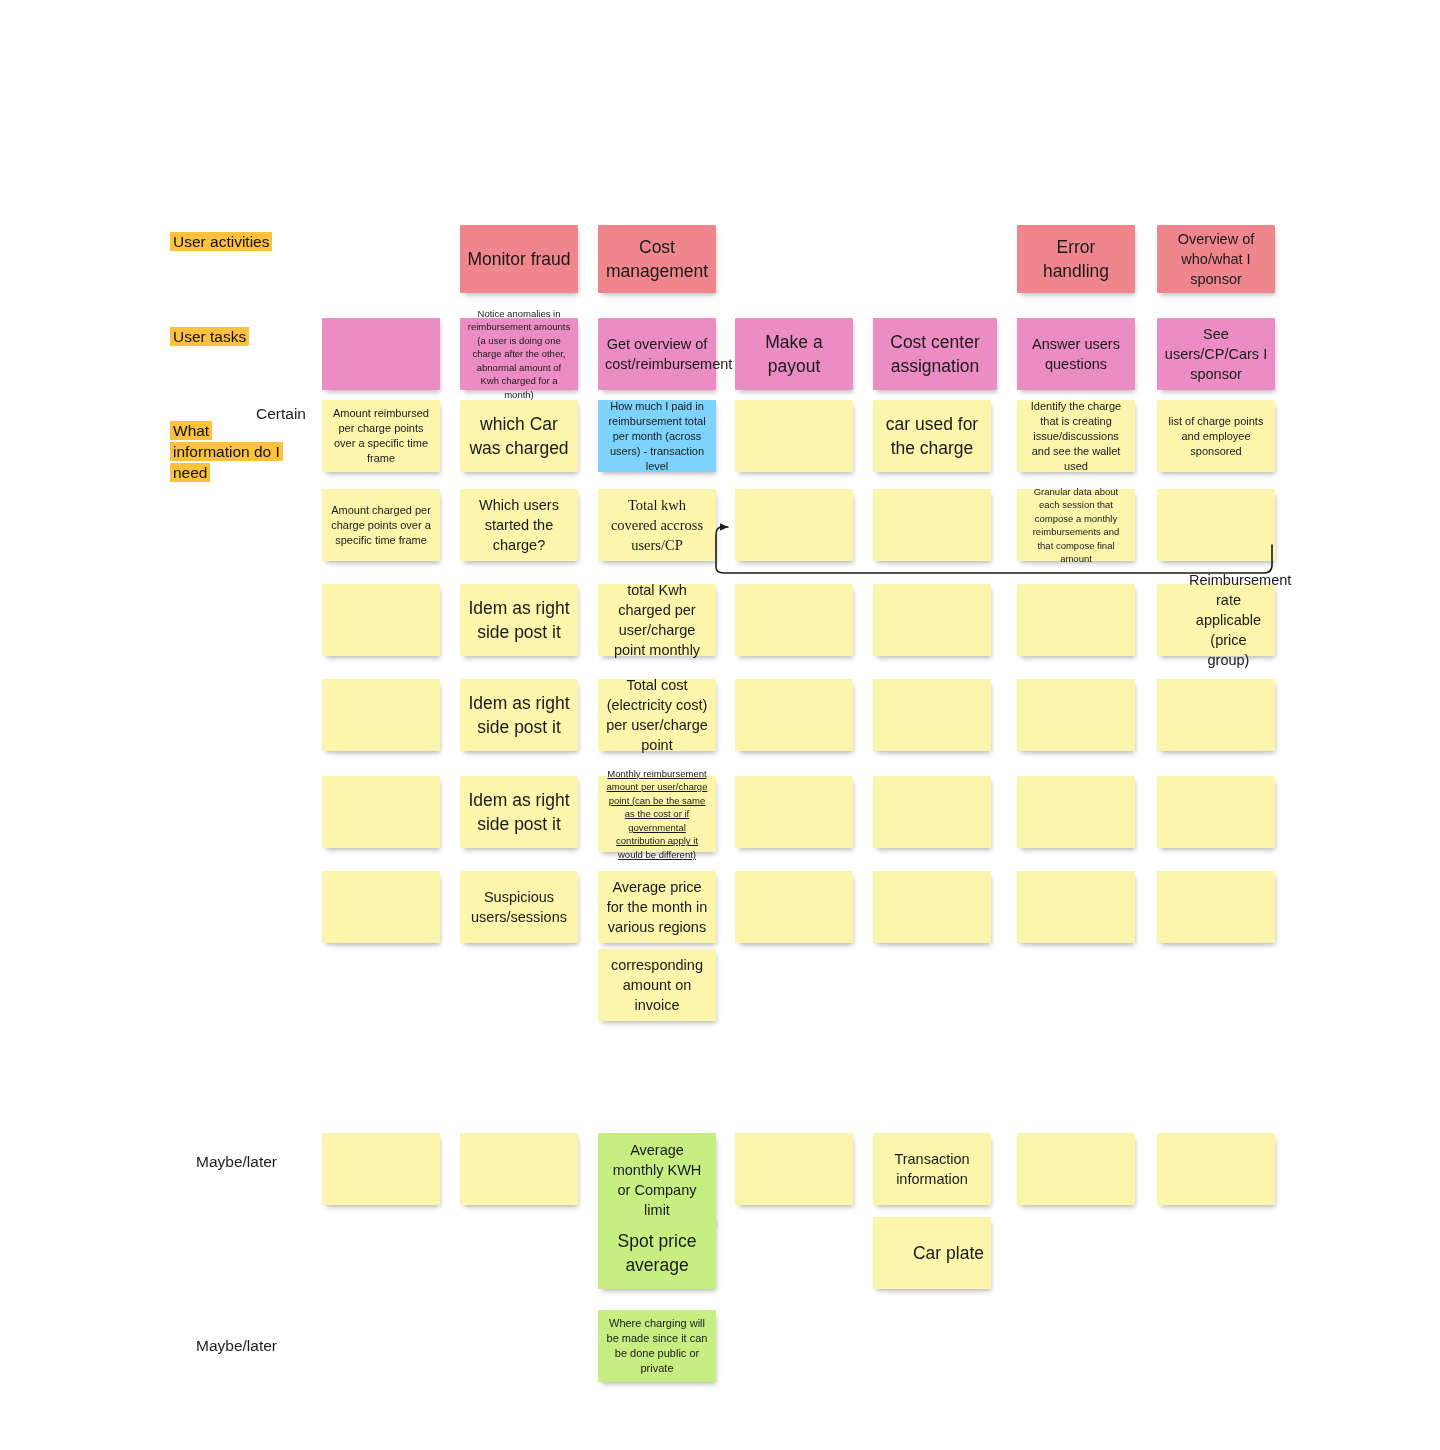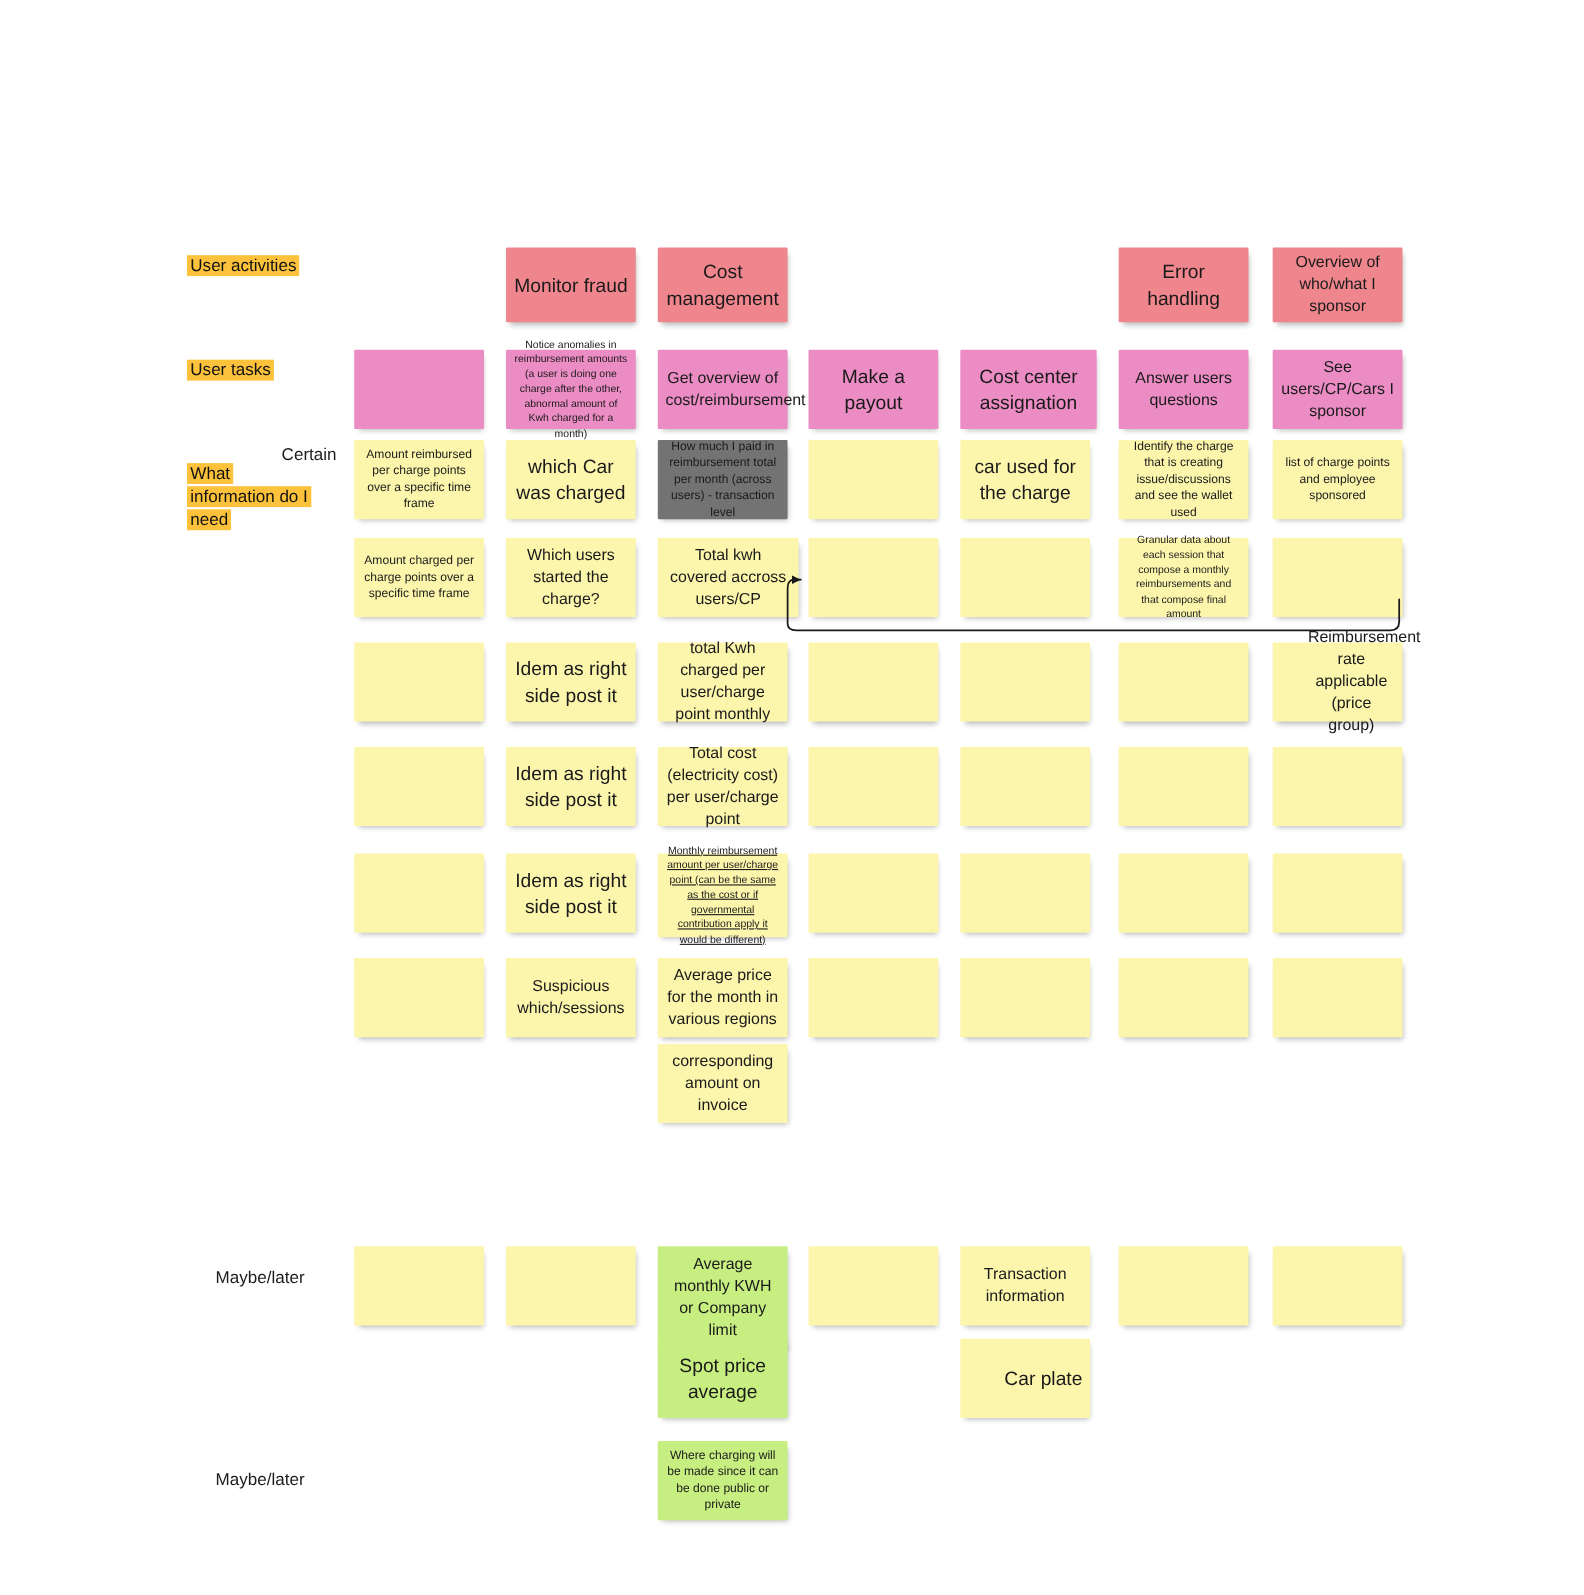--- a/index.html
+++ b/index.html
@@ -28,21 +28,21 @@
     position:absolute;box-sizing:border-box;
     display:flex;align-items:center;justify-content:center;
     text-align:center;padding:4px 7px;
     box-shadow:2px 4px 5px -2px rgba(0,0,0,0.28);
     border-radius:1px;
   }
   .note .txt{display:block;width:100%;}
 
   .c-salmon{background:#F0868D;}
   .c-pink{background:#EC8CC4;}
-  .c-lightpink{background:#737373;}
+  .c-lightpink{background:#7dd3fc;}
   .c-yellow{background:#FCF5AC;}
   .c-green{background:#C7EE81;}
 
   
   .t-lg{font-size:17.5px;line-height:24px;}
   .t-md{font-size:14.5px;line-height:20px;}
   .t-sm{font-size:11px;line-height:15px;}
   .t-xs{font-size:9.5px;line-height:13.5px;}
 
   
@@ -127,21 +127,21 @@
       </div>
       <div class="note c-yellow" style="left: 1157px; top: 400px; width: 118px; height: 72px;">
         <span class="txt t-sm">list of charge points and employee sponsored</span>
       </div>
       <div class="note c-yellow" style="left: 322px; top: 489px; width: 118px; height: 72px;">
         <span class="txt t-sm">Amount charged per charge points over a specific time frame</span>
       </div>
       <div class="note c-yellow" style="left: 460px; top: 489px; width: 118px; height: 72px;">
         <span class="txt t-md">Which users started the charge?</span>
       </div>
-      <div class="note c-yellow" style="left: 598px; top: 489px; width: 128px; height: 72px;">
+      <div class="note c-yellow" style="left: 598px; top: 489px; width: 118px; height: 72px; font-family: Liberation Serif, serif;">
         <span class="txt t-md">Total kwh covered accross users/CP</span>
       </div>
       <div class="note c-yellow" style="left: 735px; top: 489px; width: 118px; height: 72px;">
         <span class="txt t-md"></span>
       </div>
       <div class="note c-yellow" style="left: 873px; top: 489px; width: 118px; height: 72px;">
         <span class="txt t-md"></span>
       </div>
       <div class="note c-yellow" style="left: 1017px; top: 489px; width: 118px; height: 72px;">
         <span class="txt t-xs">Granular data about each session that compose a monthly reimbursements and that compose final amount</span>
@@ -209,21 +209,21 @@
       <div class="note c-yellow" style="left: 1017px; top: 776px; width: 118px; height: 72px;">
         <span class="txt t-md"></span>
       </div>
       <div class="note c-yellow" style="left: 1157px; top: 776px; width: 118px; height: 72px;">
         <span class="txt t-md"></span>
       </div>
       <div class="note c-yellow" style="left: 322px; top: 871px; width: 118px; height: 72px;">
         <span class="txt t-md"></span>
       </div>
       <div class="note c-yellow" style="left: 460px; top: 871px; width: 118px; height: 72px;">
-        <span class="txt t-md">Suspicious which/sessions</span>
+        <span class="txt t-md">Suspicious users/sessions</span>
       </div>
       <div class="note c-yellow" style="left: 598px; top: 871px; width: 118px; height: 72px;">
         <span class="txt t-md">Average price for the month in various regions</span>
       </div>
       <div class="note c-yellow" style="left: 735px; top: 871px; width: 118px; height: 72px;">
         <span class="txt t-md"></span>
       </div>
       <div class="note c-yellow" style="left: 873px; top: 871px; width: 118px; height: 72px;">
         <span class="txt t-md"></span>
       </div>

